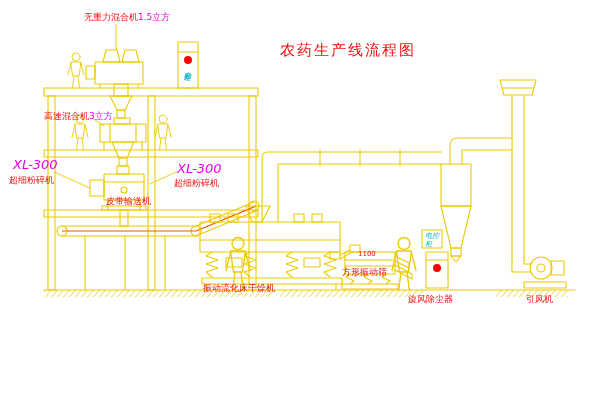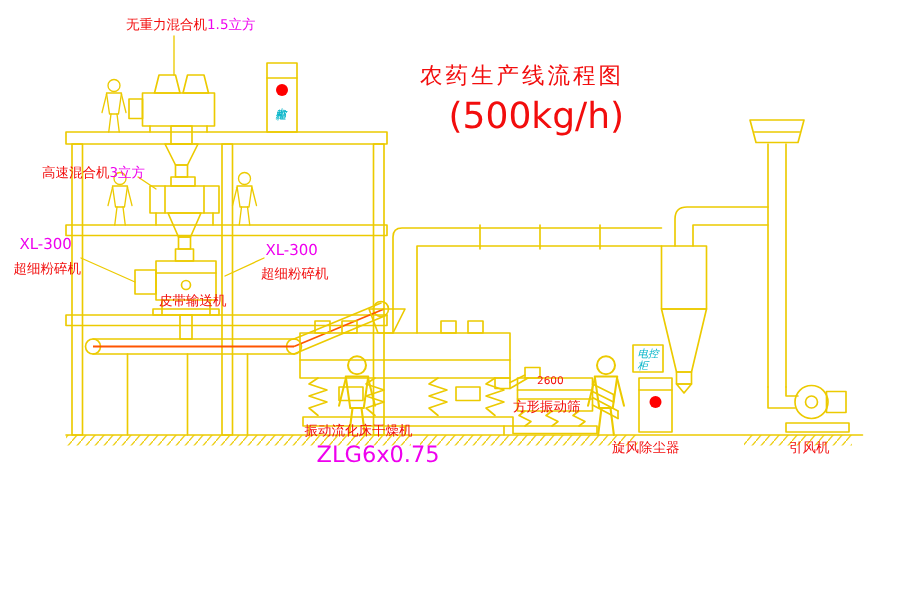--- a/index.html
+++ b/index.html
@@ -12,24 +12,24 @@
   #stage svg{position:absolute;left:0;top:0;}
   .ln{fill:none;stroke:var(--line);stroke-width:1.1;stroke-linejoin:round;stroke-linecap:round;}
   .thin{stroke-width:0.9;}
   .dot{fill:var(--dot);stroke:none;}
   .acc{stroke:var(--accent);stroke-width:1.2;fill:none;}
   .hatchrect{fill:url(#hatch);stroke:none;}
   .lbl{position:absolute;white-space:nowrap;z-index:2;font-size:9px;line-height:1.1;}
   .red{color:var(--red);text-align:right;}
   .mag{color:var(--magenta);}
   .cyan{color:var(--cyan);font-style:italic;}
-  .model{font-size:10px;}
+  .model{font-size:13px;font-style:italic;}
   .model-lg{font-size:15px;}
   .dim{font-size:7px;}
-  .title-row{display:flex;align-items:flex-end;gap:2px;flex-direction:column;}
+  .title-row{display:flex;align-items:flex-end;gap:2px;}
   .t1{font-size:15px;letter-spacing:2px;padding-bottom:3px;}
   .t2{font-size:24px;}
   .vert{writing-mode:vertical-rl;text-orientation:upright;letter-spacing:1px;font-size:7px;}
   .wrapbox{white-space:normal;width:16px;line-height:8px;font-size:7px;}
 </style>
 </head>
 <body>
 
 <div id="stage">
 
@@ -230,40 +230,38 @@
       <line x1="176" y1="172" x2="150" y2="184"></line>
     </g>
   </svg>
 
   <div class="lbl" style="left:84px;top:13px">
     <span class="red">无重力混合机</span><span class="mag">1.5立方</span>
   </div>
 
   <div class="lbl title-row" style="left:280px;top:42px">
     <span class="t1 red">农药生产线流程图</span>
-    <span class="t2 red">(500kg/h)</span>
   </div>
 
-  <div class="lbl" style="left:28px;top:112px">
+  <div class="lbl" style="left:44px;top:112px">
     <span class="red">高速混合机</span><span class="mag">3立方</span>
   </div>
 
   <div class="lbl mag model" style="left:13px;top:158px">XL-300</div>
   <div class="lbl red" style="left:9px;top:176px">超细粉碎机</div>
 
   <div class="lbl mag model" style="left:177px;top:162px">XL-300</div>
   <div class="lbl red" style="left:174px;top:179px">超细粉碎机</div>
 
   <div class="lbl red" style="left:106px;top:197px">皮带输送机</div>
 
   <div class="lbl red" style="left:203px;top:284px">振动流化床干燥机</div>
-  <div class="lbl mag model-lg" style="left:211px;top:295px">ZLG6x0.75</div>
 
   <div class="lbl red" style="left:342px;top:268px">方形振动筛</div>
-  <div class="lbl red dim" style="left:358px;top:251px">2600</div>
+  <div class="lbl red dim" style="left:358px;top:251px">1100</div>
 
   <div class="lbl red" style="left:408px;top:295px">旋风除尘器</div>
   <div class="lbl red" style="left:526px;top:295px">引风机</div>
 
   <div class="lbl cyan vert" style="left:182px;top:66px;height:22px">电控柜</div>
   <div class="lbl cyan wrapbox" style="left:425px;top:232px">电控柜</div>
 
 </div>
 
 </body></html>

